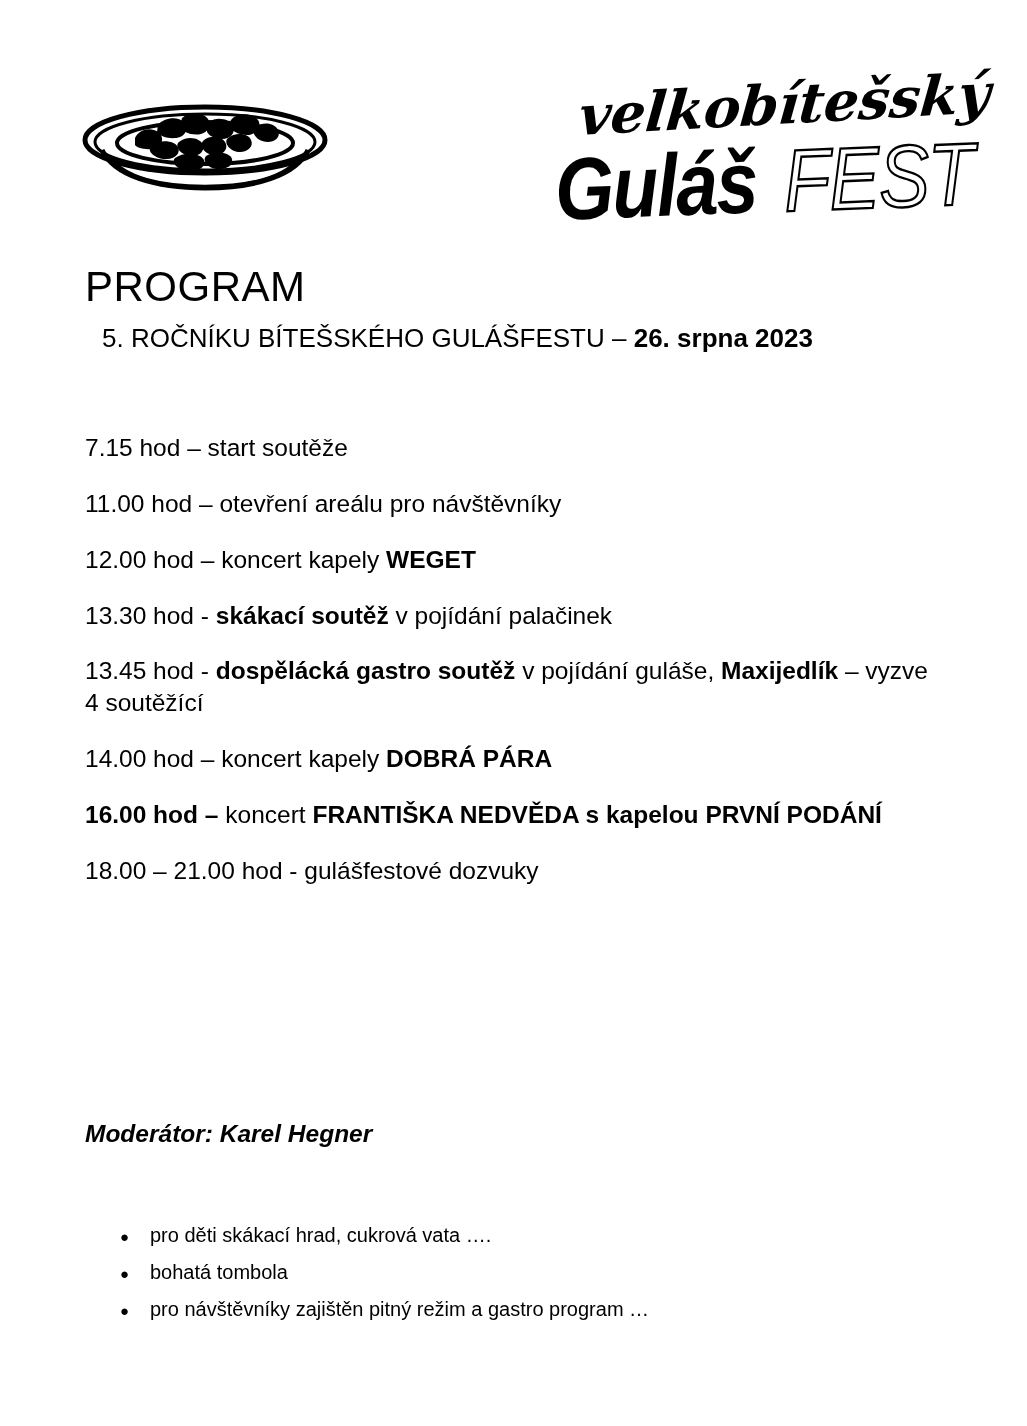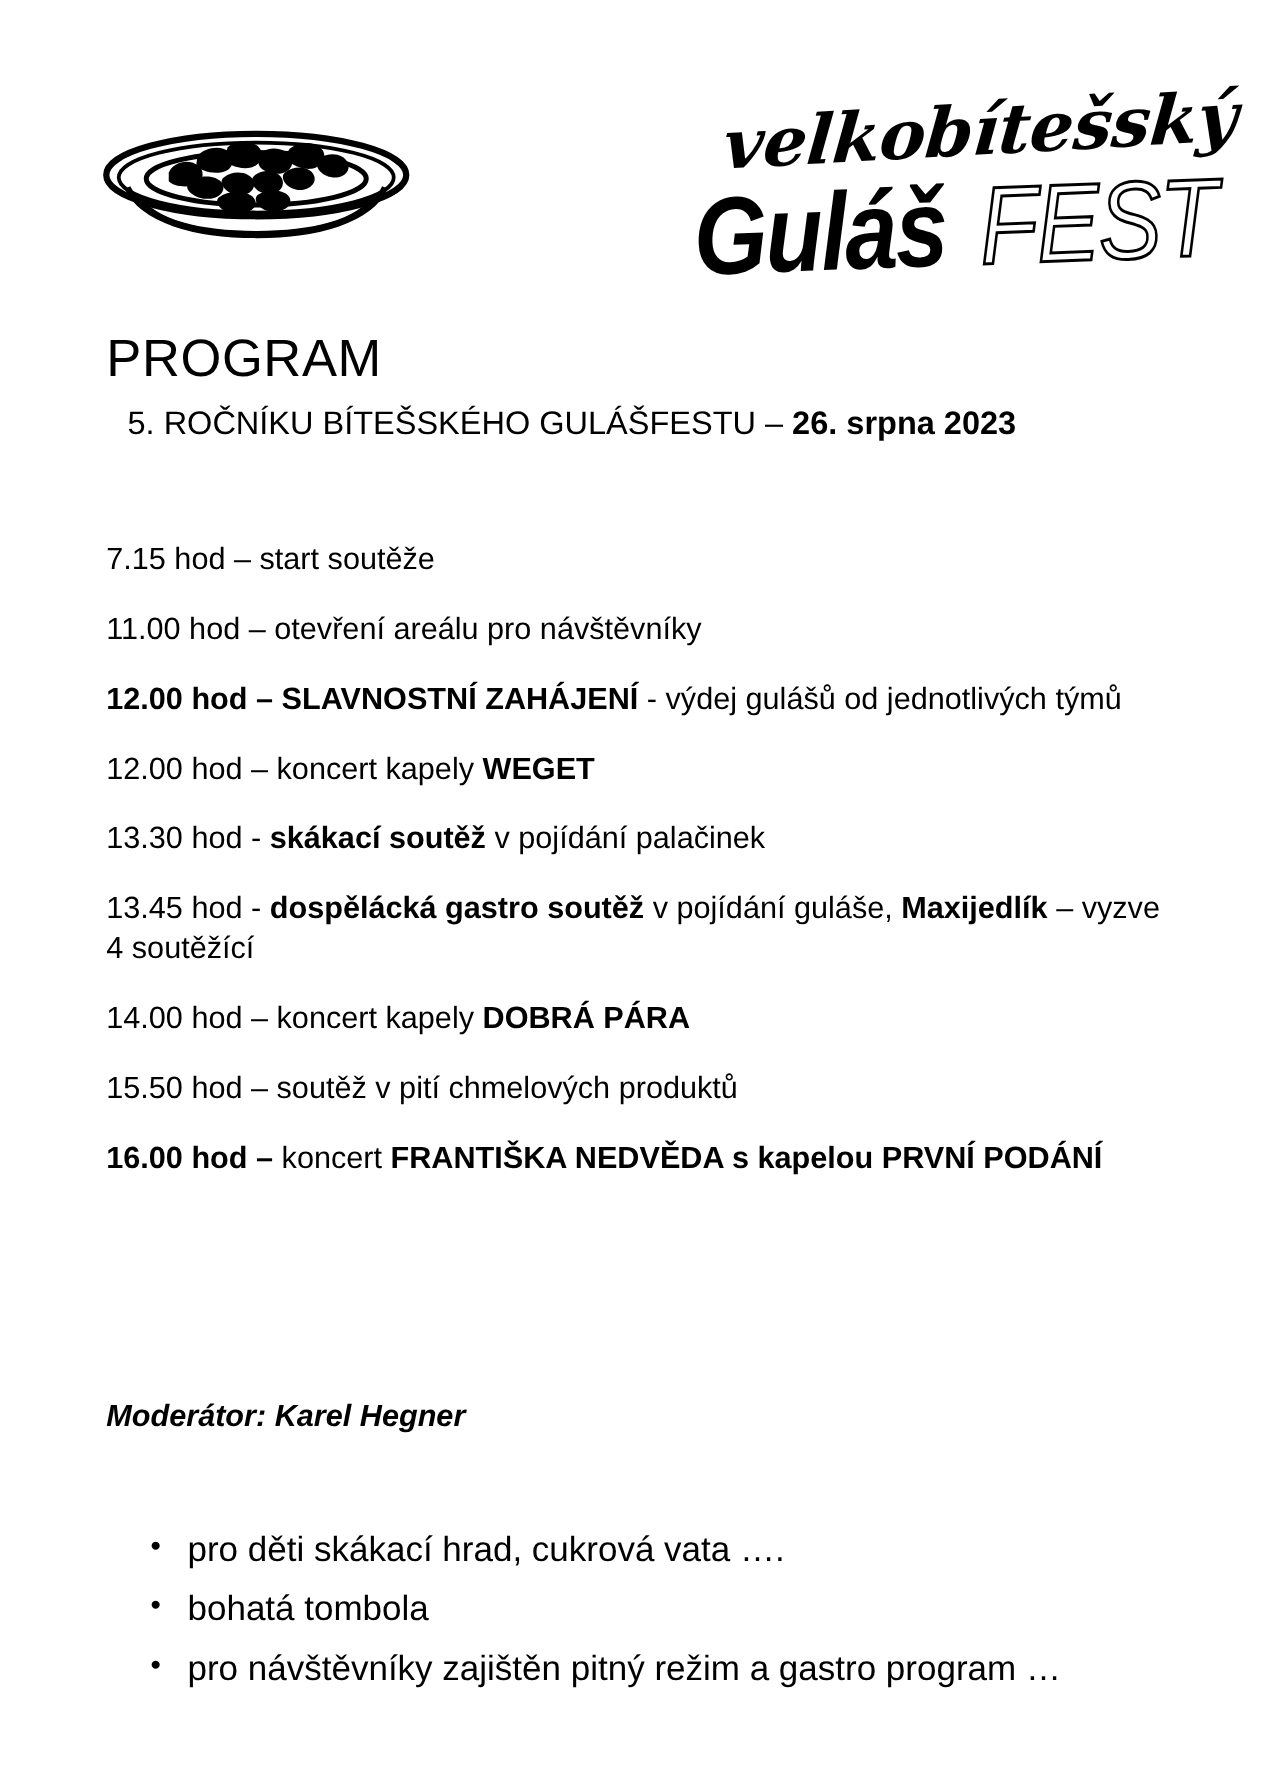--- a/index.html
+++ b/index.html
@@ -146,21 +146,21 @@
     position: absolute;
     left: 118px;
     top: 1222px;
     width: 800px;
     margin: 0;
     padding: 0;
     list-style: none;
   }
   .bullets li {
     position: relative;
-    font-size: 28px;
+    font-size: 20px;
     line-height: 1.30;
     padding-left: 32px;
     margin-bottom: 11px;
   }
   .bullets li::before {
     content: "\25CF";
     position: absolute;
     left: 2px;
     top: -1px;
     font-size: 15px;
@@ -211,27 +211,26 @@
 
   <h1 class="program-title">PROGRAM</h1>
 
   <div class="subtitle">
     <span>5. ROČNÍKU BÍTEŠSKÉHO GULÁŠFESTU – </span><b>26. srpna 2023</b>
   </div>
 
   <div class="schedule">
       <p class="sched-line"><span>7.15 hod – start soutěže</span></p>
       <p class="sched-line"><span>11.00 hod – otevření areálu pro návštěvníky</span></p>
-      <p class="sched-line"><b>12.00 hod – SLAVNOSTNÍ ZAHÁJENÍ</b><span>  - výdej gulášů od jednotlivých týmů</span></p>
       <p class="sched-line"><span>12.00 hod – koncert kapely </span><b>WEGET</b></p>
       <p class="sched-line"><span>13.30 hod - </span><b>skákací soutěž</b><span> v pojídání palačinek</span></p>
       <p class="sched-line"><span>13.45 hod - </span><b>dospělácká gastro soutěž</b><span> v pojídání guláše, </span><b>Maxijedlík</b><span> – vyzve 4 soutěžící</span></p>
       <p class="sched-line"><span>14.00 hod – koncert kapely </span><b>DOBRÁ PÁRA</b></p>
-      <p class="sched-line"><span>15.50 hod – soutěž v pití chmelových produktů</span></p>
       <p class="sched-line"><b>16.00 hod –</b><span> koncert </span><b>FRANTIŠKA NEDVĚDA s kapelou PRVNÍ PODÁNÍ</b></p>
+      <p class="sched-line"><span>18.00 – 21.00 hod - gulášfestové dozvuky</span></p>
     </div>
 
   <div class="moderator">Moderátor: Karel Hegner</div>
 
   <ul class="bullets">
       <li>pro děti skákací hrad, cukrová vata ….</li>
       <li>bohatá tombola</li>
       <li>pro návštěvníky zajištěn pitný režim a gastro program …</li>
     </ul>
 

